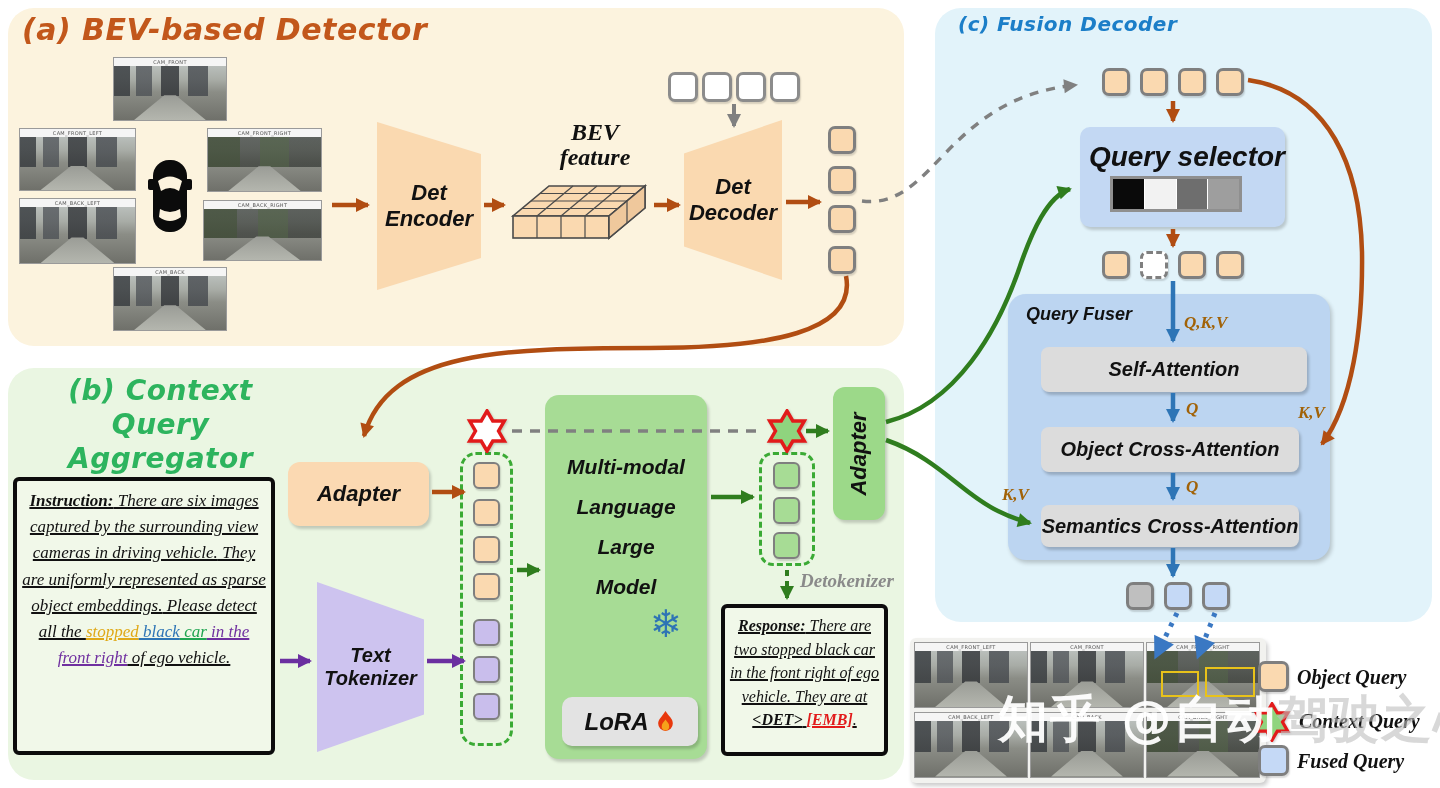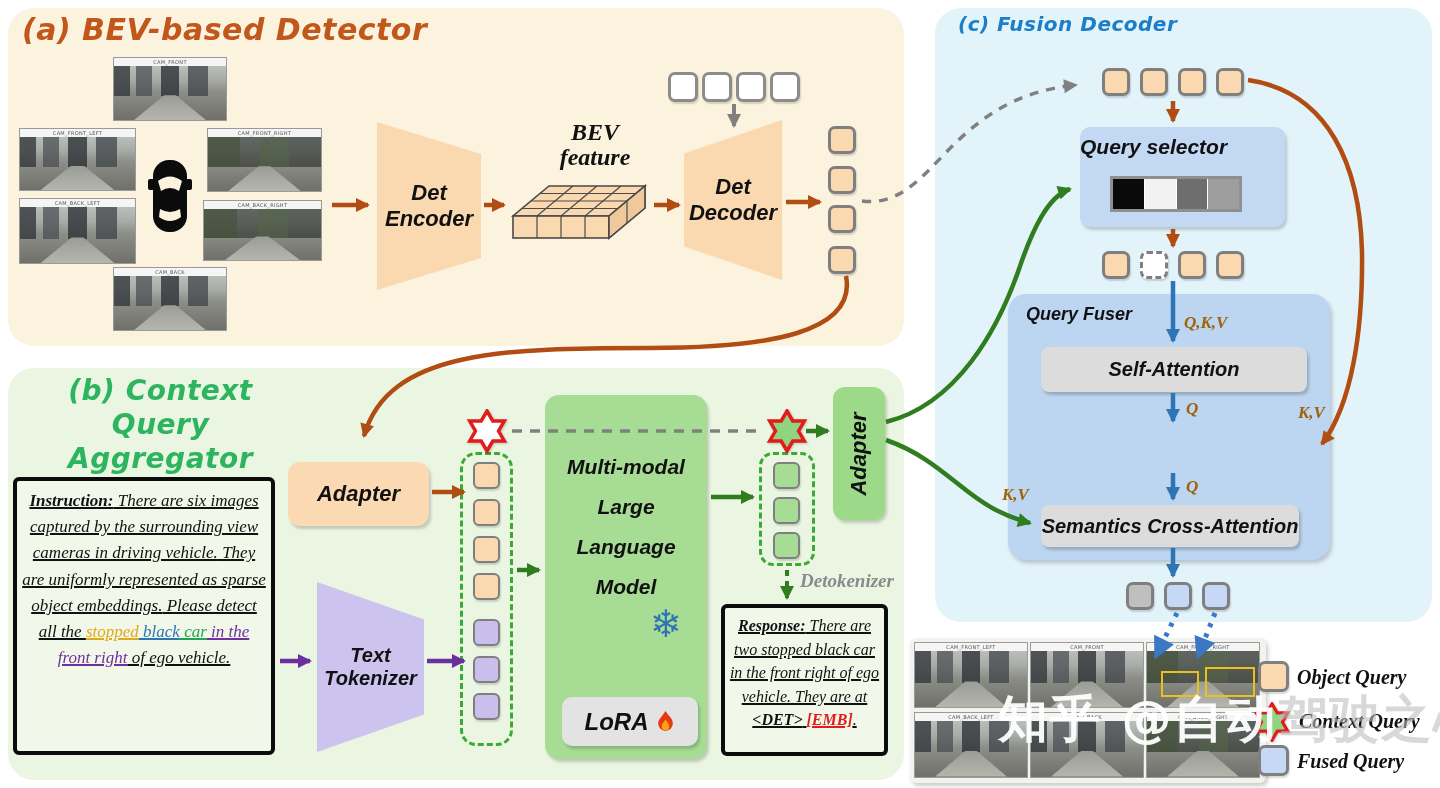--- a/index.html
+++ b/index.html
@@ -176,22 +176,22 @@
   <div class="token tk-s tk-purple" style="left:473px;top:619px;"></div>
   <div class="token tk-s tk-purple" style="left:473px;top:656px;"></div>
   <div class="token tk-s tk-purple" style="left:473px;top:693px;"></div>
   <svg class="star" style="left:465px;top:409px;" width="44" height="44" viewBox="0 0 44 44">
     <polygon points="22,2 27.8,12 39.3,12 33.55,22 39.3,32 27.8,32 22,42 16.2,32 4.7,32 10.45,22 4.7,12 16.2,12" fill="#ffffff" stroke="#E21B1B" stroke-width="3.5" stroke-linejoin="miter"></polygon>
   </svg>
 
   <div class="abs" style="left:545px;top:395px;width:162px;height:364px;background:#A7DC95;border-radius:14px;z-index:1;
               box-shadow:2px 3px 3px rgba(0,0,0,.18);padding-top:52px;">
     <div class="mllm-line">Multi-modal</div>
+    <div class="mllm-line">Language</div>
     <div class="mllm-line">Large</div>
-    <div class="mllm-line">Language</div>
     <div class="mllm-line">Model</div>
   </div>
   <div class="abs" style="left:650px;top:602px;z-index:2;font-size:38px;color:#2E74B5;font-family:'DejaVu Sans',sans-serif;">❄</div>
   <div class="gbox" style="left:562px;top:697px;width:136px;height:49px;background:#E3E3E3;border-radius:10px;font-size:24px;gap:8px;">
     <span>LoRA</span>
     <svg width="19" height="23" viewBox="0 0 18 22">
       <path d="M9 1 C12 6 16 8 16 13 A7 7 0 1 1 2 13 C2 9 6 6 9 1 Z" fill="#E8380D"></path>
       <path d="M9 9 C11 12 12.5 12.5 12.5 15.5 A3.6 3.6 0 1 1 5.4 15.5 C5.4 13 7 12 9 9 Z" fill="#F6A21B"></path>
     </svg>
   </div>
@@ -215,40 +215,43 @@
     <span class="seg-b">Response:</span><span> There are two stopped black car in the front right of ego vehicle. They are at </span><span class="seg-b">&lt;DET&gt;</span><span> </span><span class="seg-red">[EMB]</span><span>.</span>
   </div>
 
   <div class="token tk-orange" style="left:1102px;top:68px;"></div>
   <div class="token tk-orange" style="left:1140px;top:68px;"></div>
   <div class="token tk-orange" style="left:1178px;top:68px;"></div>
   <div class="token tk-orange" style="left:1216px;top:68px;"></div>
 
   <div class="abs" style="left:1080px;top:127px;width:205px;height:100px;background:#C3D8F3;border-radius:10px;z-index:1;
               box-shadow:2px 3px 3px rgba(0,0,0,.18);">
-    <div style="text-align:left;margin-top:8px;font-style:italic;font-weight:bold;font-size:21px;color:#111;">Query selector</div>
+    <div style="text-align:right;margin-top:14px;font-style:italic;font-weight:bold;font-size:28px;color:#111;">Query selector</div>
   </div>
   <div class="abs" style="left:1110px;top:176px;width:132px;height:36px;border:3px solid #8f8f8f;z-index:2;display:flex;background:#fff;">
     <div style="flex:1;background:#0a0a0a;border-right:1.5px solid #fff;"></div>
     <div style="flex:1;background:#F2F2F2;border-right:1.5px solid #fff;"></div>
     <div style="flex:1;background:#6E6E6E;border-right:1.5px solid #fff;"></div>
     <div style="flex:1;background:#9E9E9E;"></div>
   </div>
 
   <div class="token tk-orange" style="left:1102px;top:251px;"></div>
   <div class="token tk-dashed" style="left:1140px;top:251px;"></div>
   <div class="token tk-orange" style="left:1178px;top:251px;"></div>
   <div class="token tk-orange" style="left:1216px;top:251px;"></div>
 
   <div class="abs" style="left:1008px;top:294px;width:322px;height:266px;background:#BCD5F1;border-radius:18px;z-index:1;
               box-shadow:2px 3px 4px rgba(0,0,0,.2);">
     <div style="margin:10px 0 0 18px;font-style:italic;font-weight:bold;font-size:18px;color:#111;">Query Fuser</div>
   </div>
   <div class="attn" style="left:1041px;top:347px;width:266px;height:45px;">
     <span>Self-Attention</span>
+  </div>
+  <div class="attn" style="left:1041px;top:427px;width:258px;height:45px;">
+    <span>Object Cross-Attention</span>
   </div>
   <div class="attn" style="left:1041px;top:505px;width:258px;height:42px;">
     <span>Semantics Cross-Attention</span>
   </div>
   <div class="mathlab" style="left:1184px;top:313px;">Q,K,V</div>
   <div class="mathlab" style="left:1186px;top:399px;">Q</div>
   <div class="mathlab" style="left:1186px;top:477px;">Q</div>
   <div class="mathlab" style="left:1298px;top:403px;">K,V</div>
   <div class="mathlab" style="left:1002px;top:485px;">K,V</div>
 

